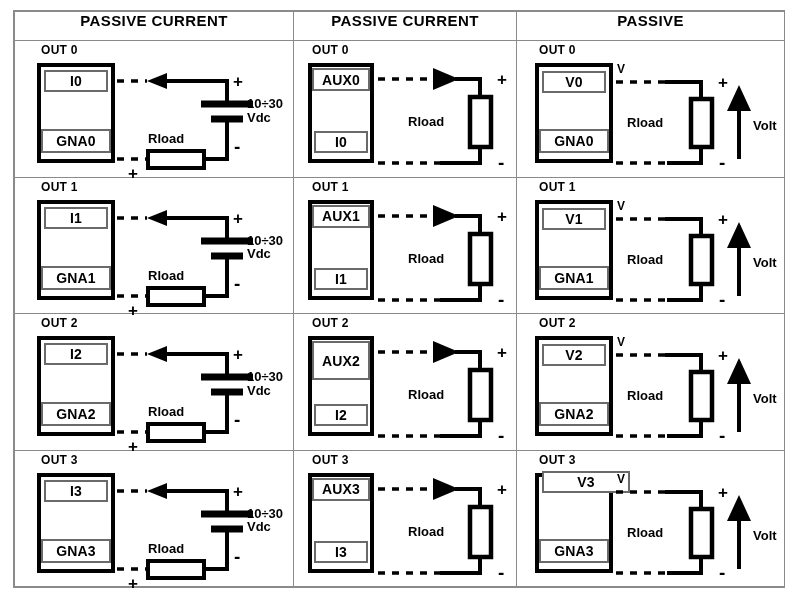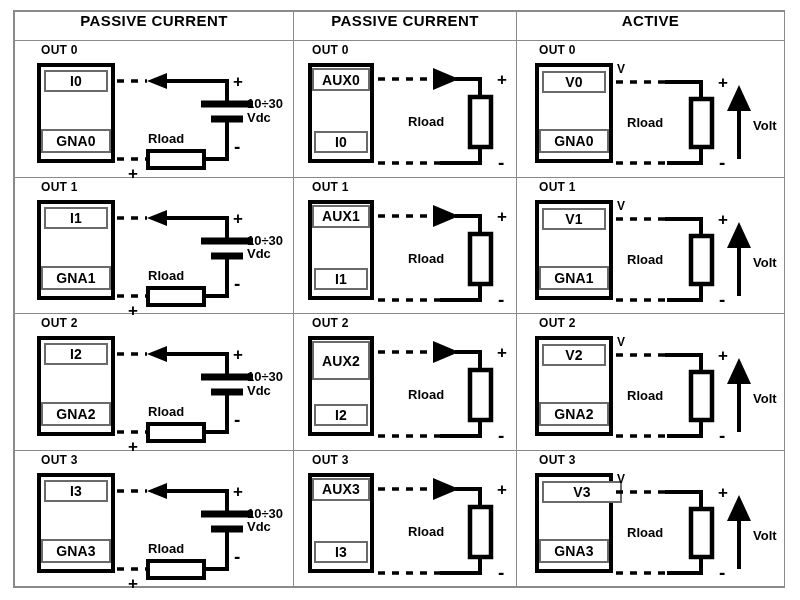--- a/index.html
+++ b/index.html
@@ -89,21 +89,21 @@
   <table class="grid">
     <colgroup>
       <col class="c1">
         <col class="c2">
         <col class="c3">
     </colgroup>
     <thead>
       <tr>
         <th class="hdr">PASSIVE CURRENT</th>
         <th class="hdr">PASSIVE CURRENT</th>
-        <th class="hdr">ACTIVE</th>
+        <th class="hdr">PASSIVE</th>
       </tr>
     </thead>
     <tbody id="body">
         <tr>
           <td class="cell">
             <div class="cv">
               <div class="outlbl" style="left:26px;top:2px;">OUT 0</div>
               <div class="dev" style="left:22px;top:22px;width:78px;height:100px;"></div>
               <div class="term" style="left:29px;top:29px;width:64px;height:22px;">I0</div>
               <div class="term" style="left:26px;top:88px;width:70px;height:24px;">GNA0</div>
@@ -338,21 +338,21 @@
               </svg>
               <div class="lbl" style="left:114px;top:74px;">Rload</div>
               <div class="sym" style="left:203px;top:30px;">+</div>
               <div class="sym minus" style="left:204px;top:112px;">-</div>
             </div>
           </td>
           <td class="cell">
             <div class="cv">
               <div class="outlbl" style="left:22px;top:2px;">OUT 3</div>
               <div class="dev" style="left:18px;top:22px;width:78px;height:100px;"></div>
-              <div class="term" style="left:25px;top:30px;width:80px;height:22px;">V3</div>
+              <div class="term" style="left:25px;top:20px;width:88px;height:22px;">V3</div>
               <div class="term" style="left:22px;top:88px;width:70px;height:24px;">GNA3</div>
               <svg class="wires">
                 <line x1="99" y1="41" x2="152" y2="41" stroke="#000" stroke-width="3.5" stroke-dasharray="7 7" stroke-linecap="butt"></line>
                 <polyline points="150,41 184,41 184,58" fill="none" stroke="#000" stroke-width="4" stroke-linecap="square" stroke-linejoin="miter"></polyline>
                 <rect x="174" y="58" width="21" height="48" fill="#fff" stroke="#000" stroke-width="4.5"></rect>
                 <polyline points="184,106 184,122 152,122" fill="none" stroke="#000" stroke-width="4" stroke-linecap="square" stroke-linejoin="miter"></polyline>
                 <line x1="99" y1="122" x2="152" y2="122" stroke="#000" stroke-width="3.5" stroke-dasharray="7 7" stroke-linecap="butt"></line>
                 <line x1="222" y1="118" x2="222" y2="62" stroke="#000" stroke-width="4"></line>
                 <path d="M222,44 L210,70 L234,70 Z" fill="#000"></path>
               </svg>

